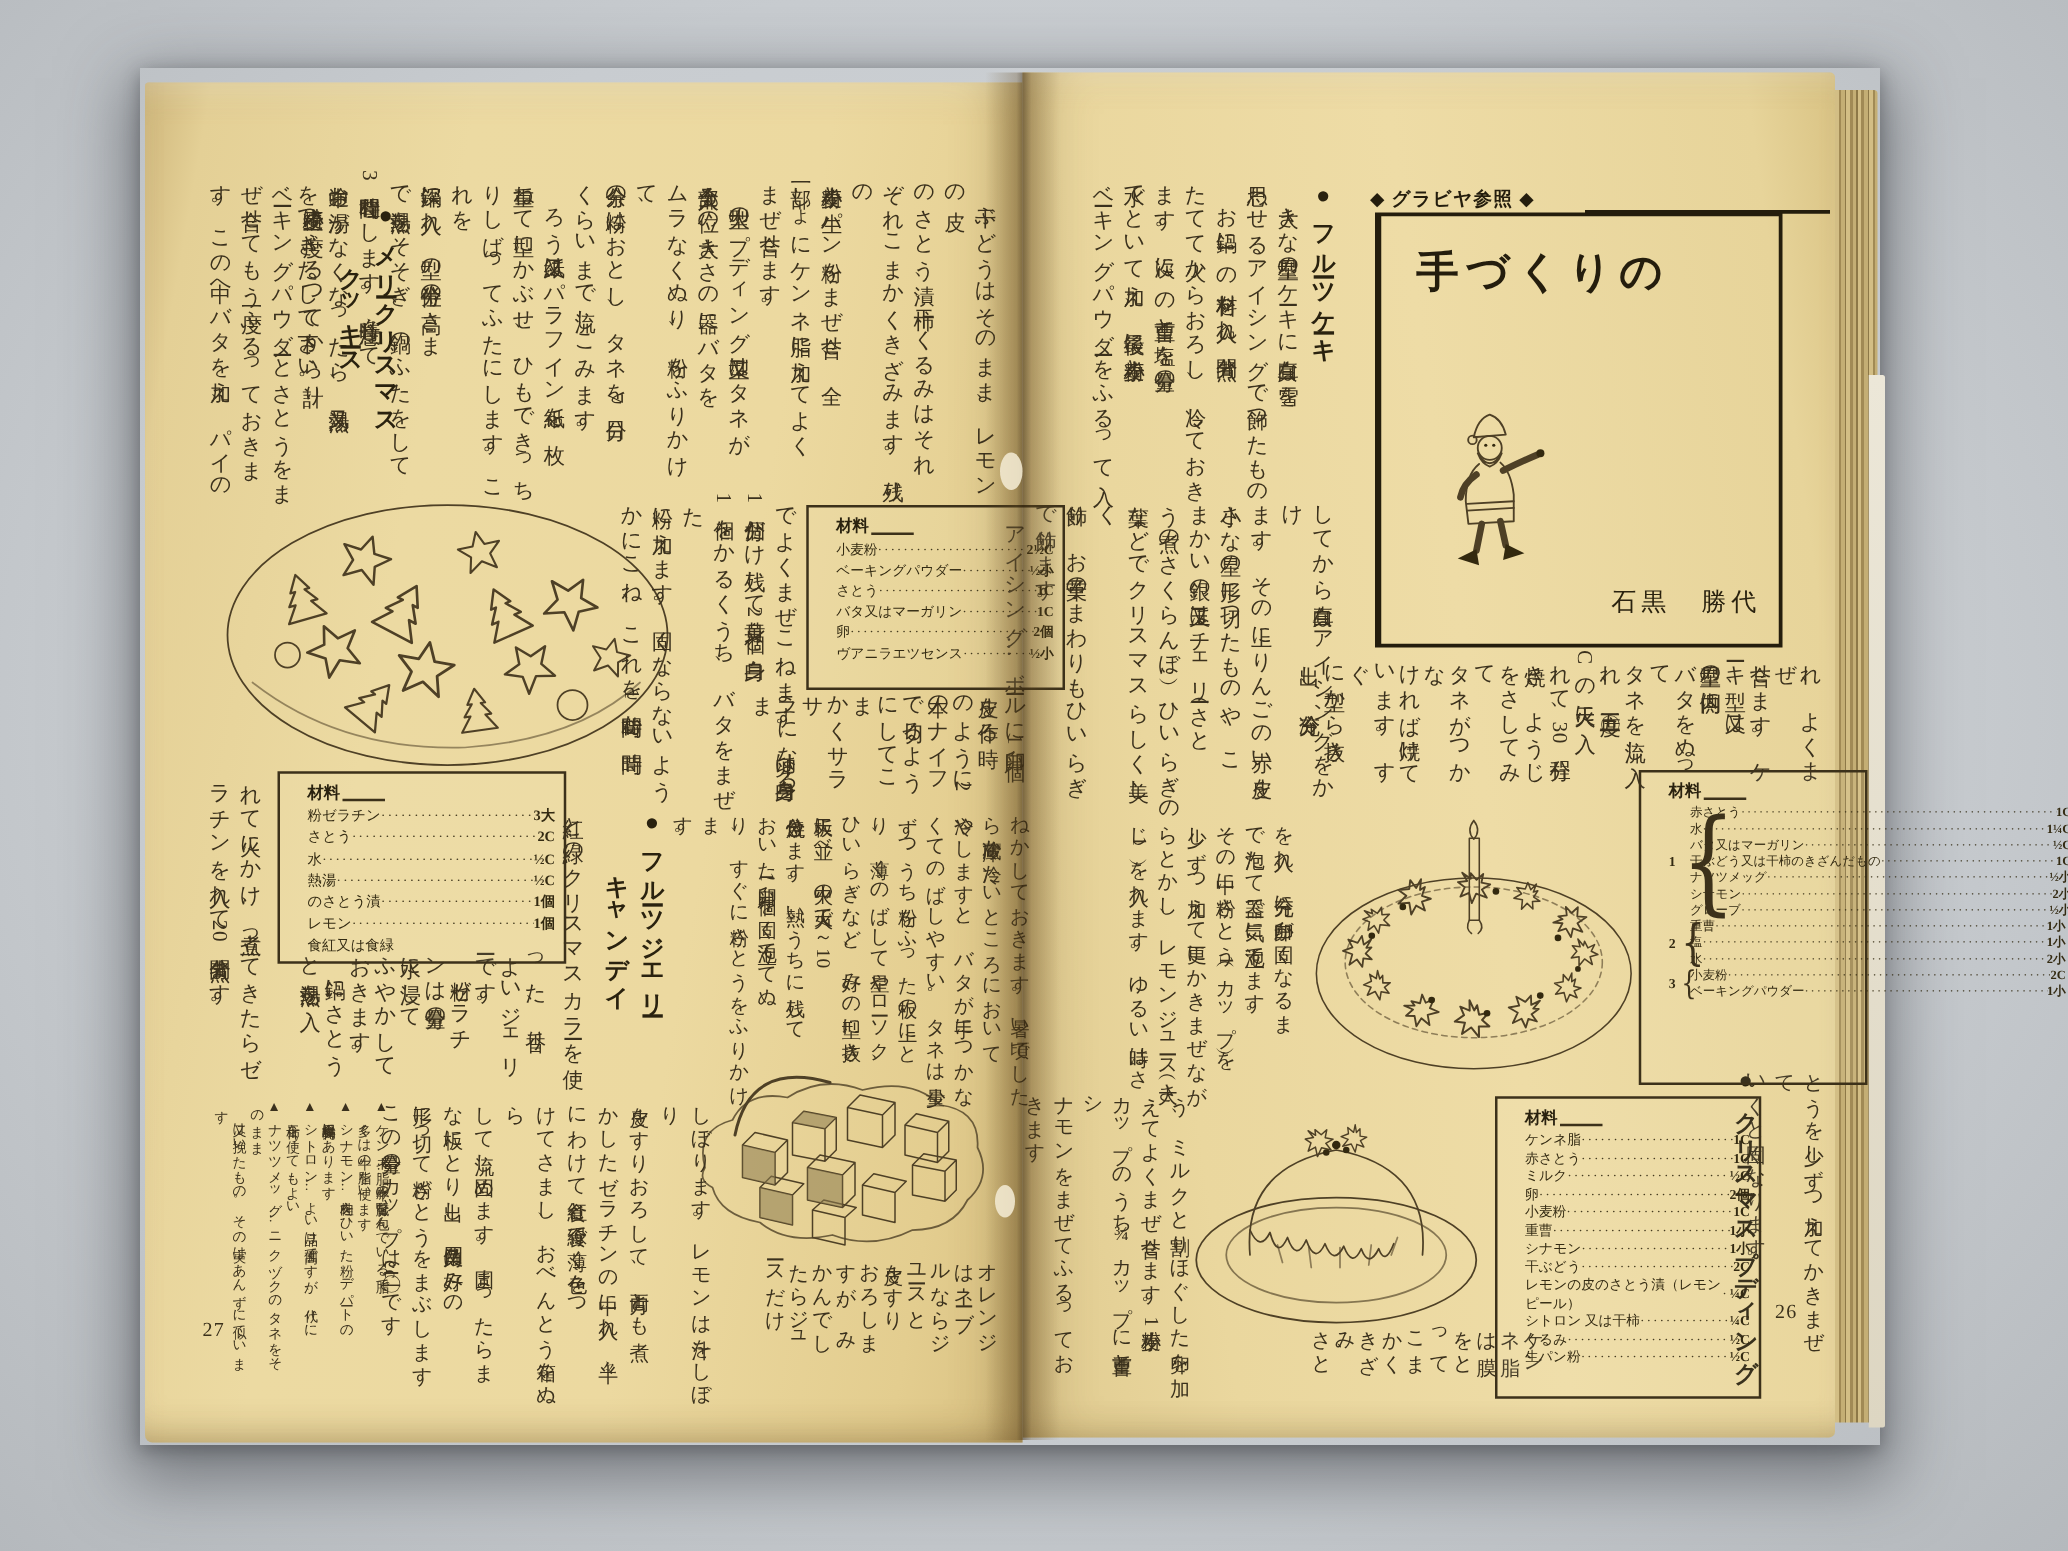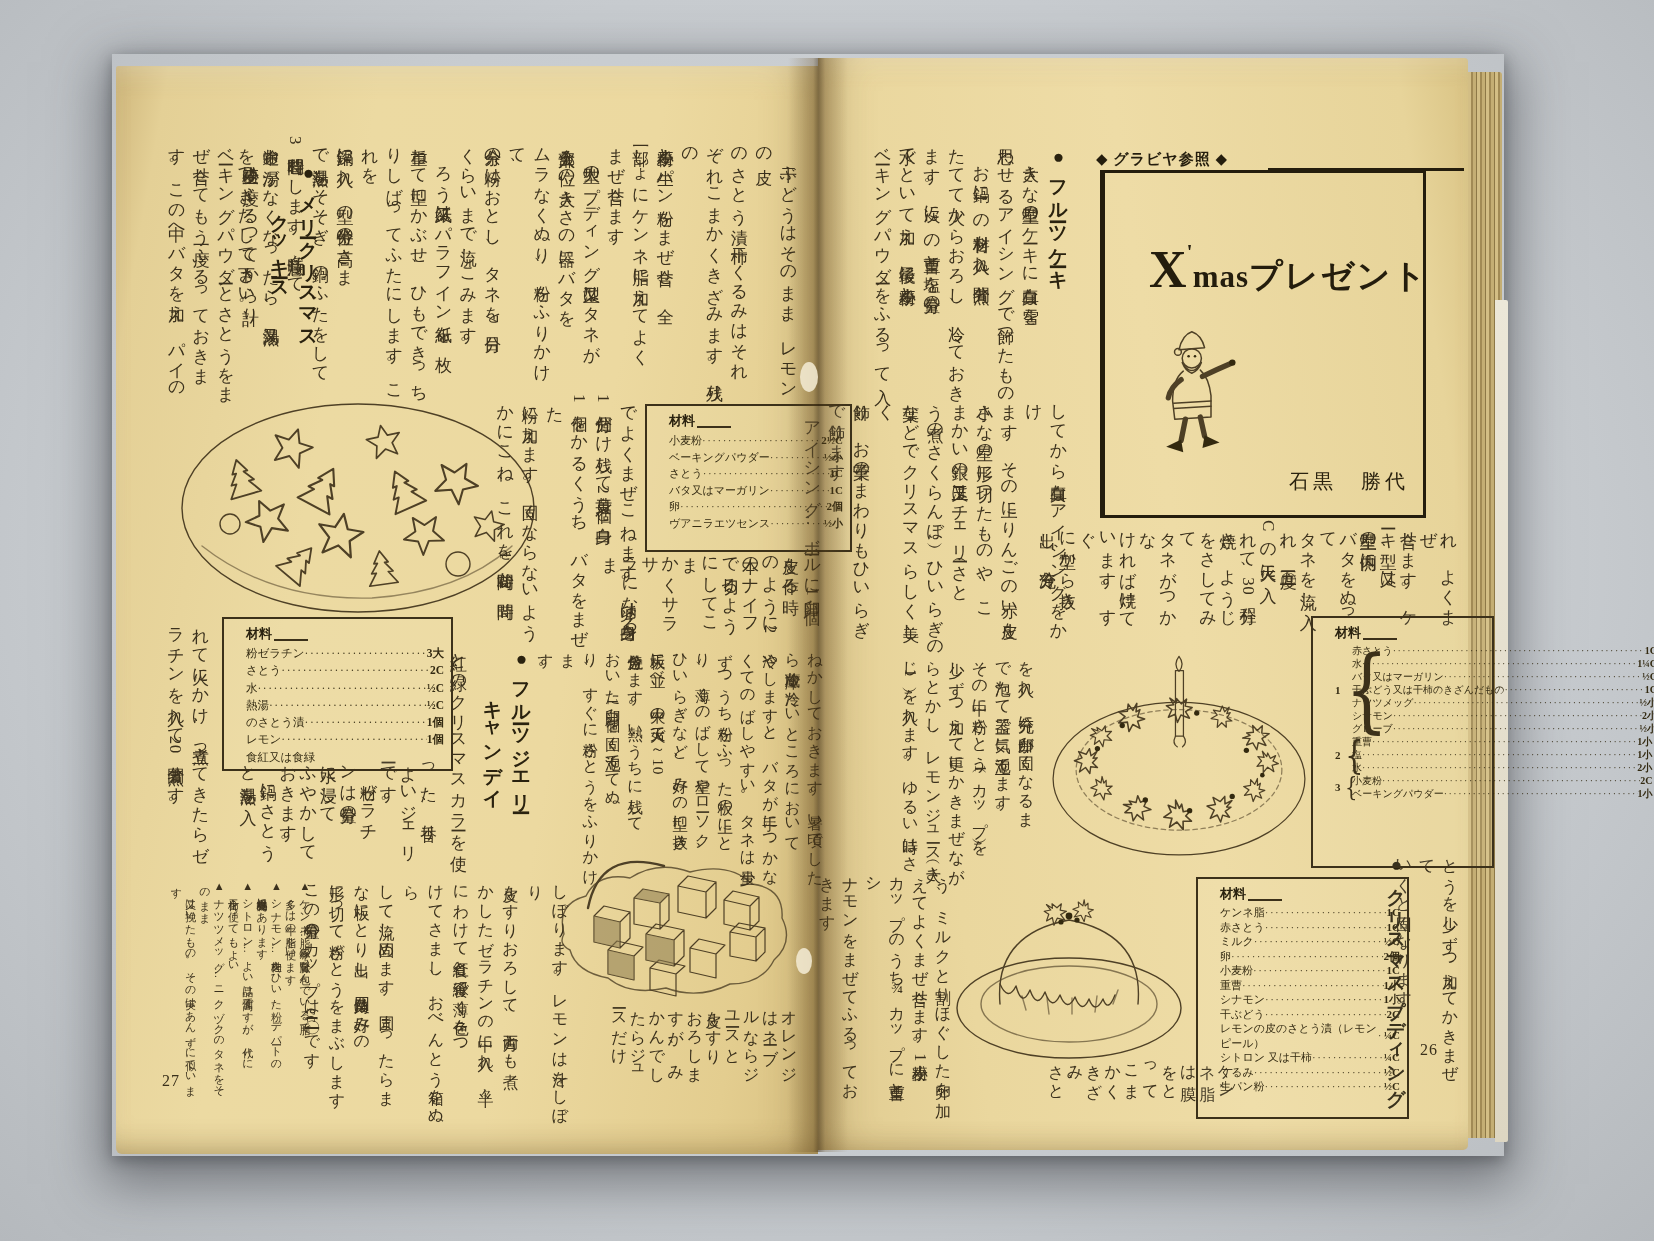--- a/index.html
+++ b/index.html
@@ -80,21 +80,21 @@
 <div class="abs edge-stack"></div>
 <div class="abs white-backing"></div>
 <div class="abs fold"></div>
 <div class="abs fold-tear" style="left:800px;top:362px;width:18px;height:30px;"></div>
 <div class="abs fold-tear" style="left:796px;top:948px;width:16px;height:26px;"></div>
 
 <div class="gravure">◆ グラビヤ参照 ◆</div>
 <div class="gravure-rule"></div>
 
 <div class="titlebox">
-  <div class="t-line2"><span class="t-x">X</span><span class="t-prime">'</span><span class="t-mas">mas</span><span class="t-present">プレゼント</span></div>
+  <div class="t-line1">手づくりの</div>
   <svg style="left:30px;top:148px;" width="120" height="160" viewBox="0 0 110 150">
     <g class="ink" stroke-width="2">
       <path d="M52,10 Q43,13 40,27 L64,25 Q61,13 52,10 Z"></path>
       <circle cx="39" cy="29" r="3.2"></circle>
       <circle cx="52" cy="35" r="9"></circle>
       <path d="M43,39 Q52,54 61,39 Q58,47 52,49 Q46,47 43,39 Z"></path>
       <path d="M44,47 Q34,55 34,75 L36,92 L70,90 L70,70 Q68,53 60,46"></path>
       <path d="M35,77 L70,75"></path>
       <path d="M35,82 L70,80"></path>
       <path d="M62,52 Q76,45 88,40" stroke-width="5"></path>
@@ -590,13 +590,13 @@
         <span class="mn">レモン</span>
         <span class="mdots"></span>
         <span class="mv">1個</span>
       </div>
       <div class="mrow">
         <span class="mn">食紅又は食緑</span>
       </div>
     </div>
 </div>
 
-<div class="pagenum" style="left:162px;top:1056px;margin-top:16px;">27</div>
+<div class="pagenum" style="left:162px;top:1056px;">27</div>
 
 </body></html>

